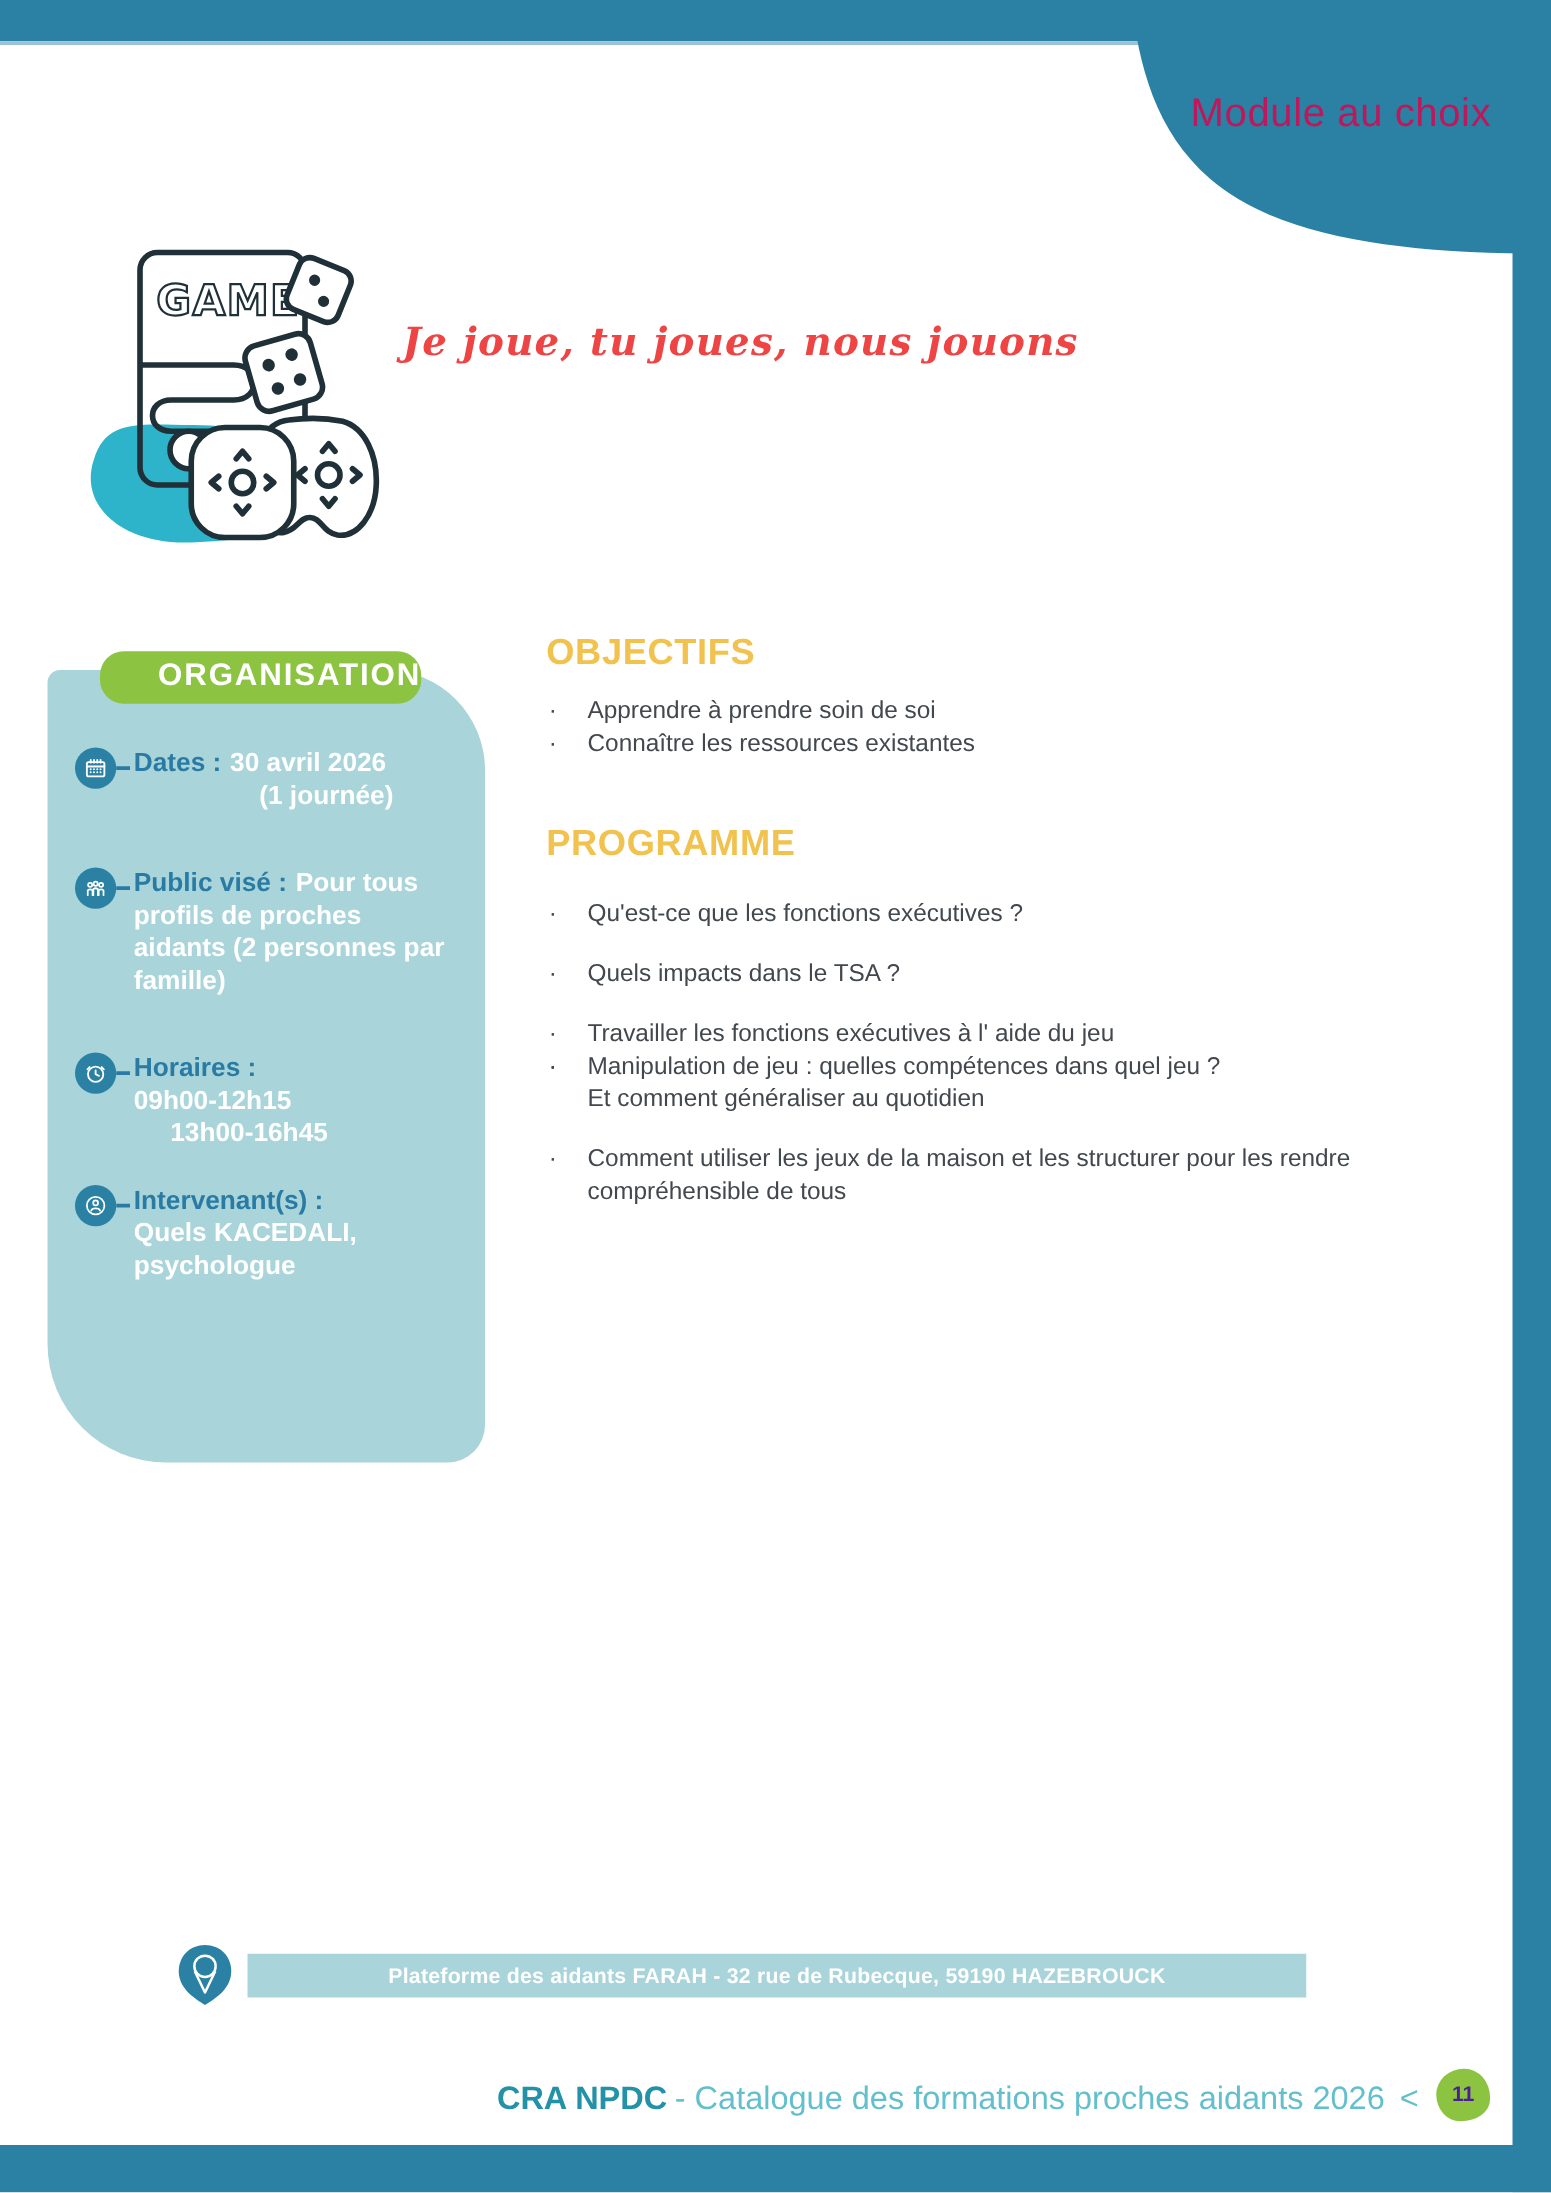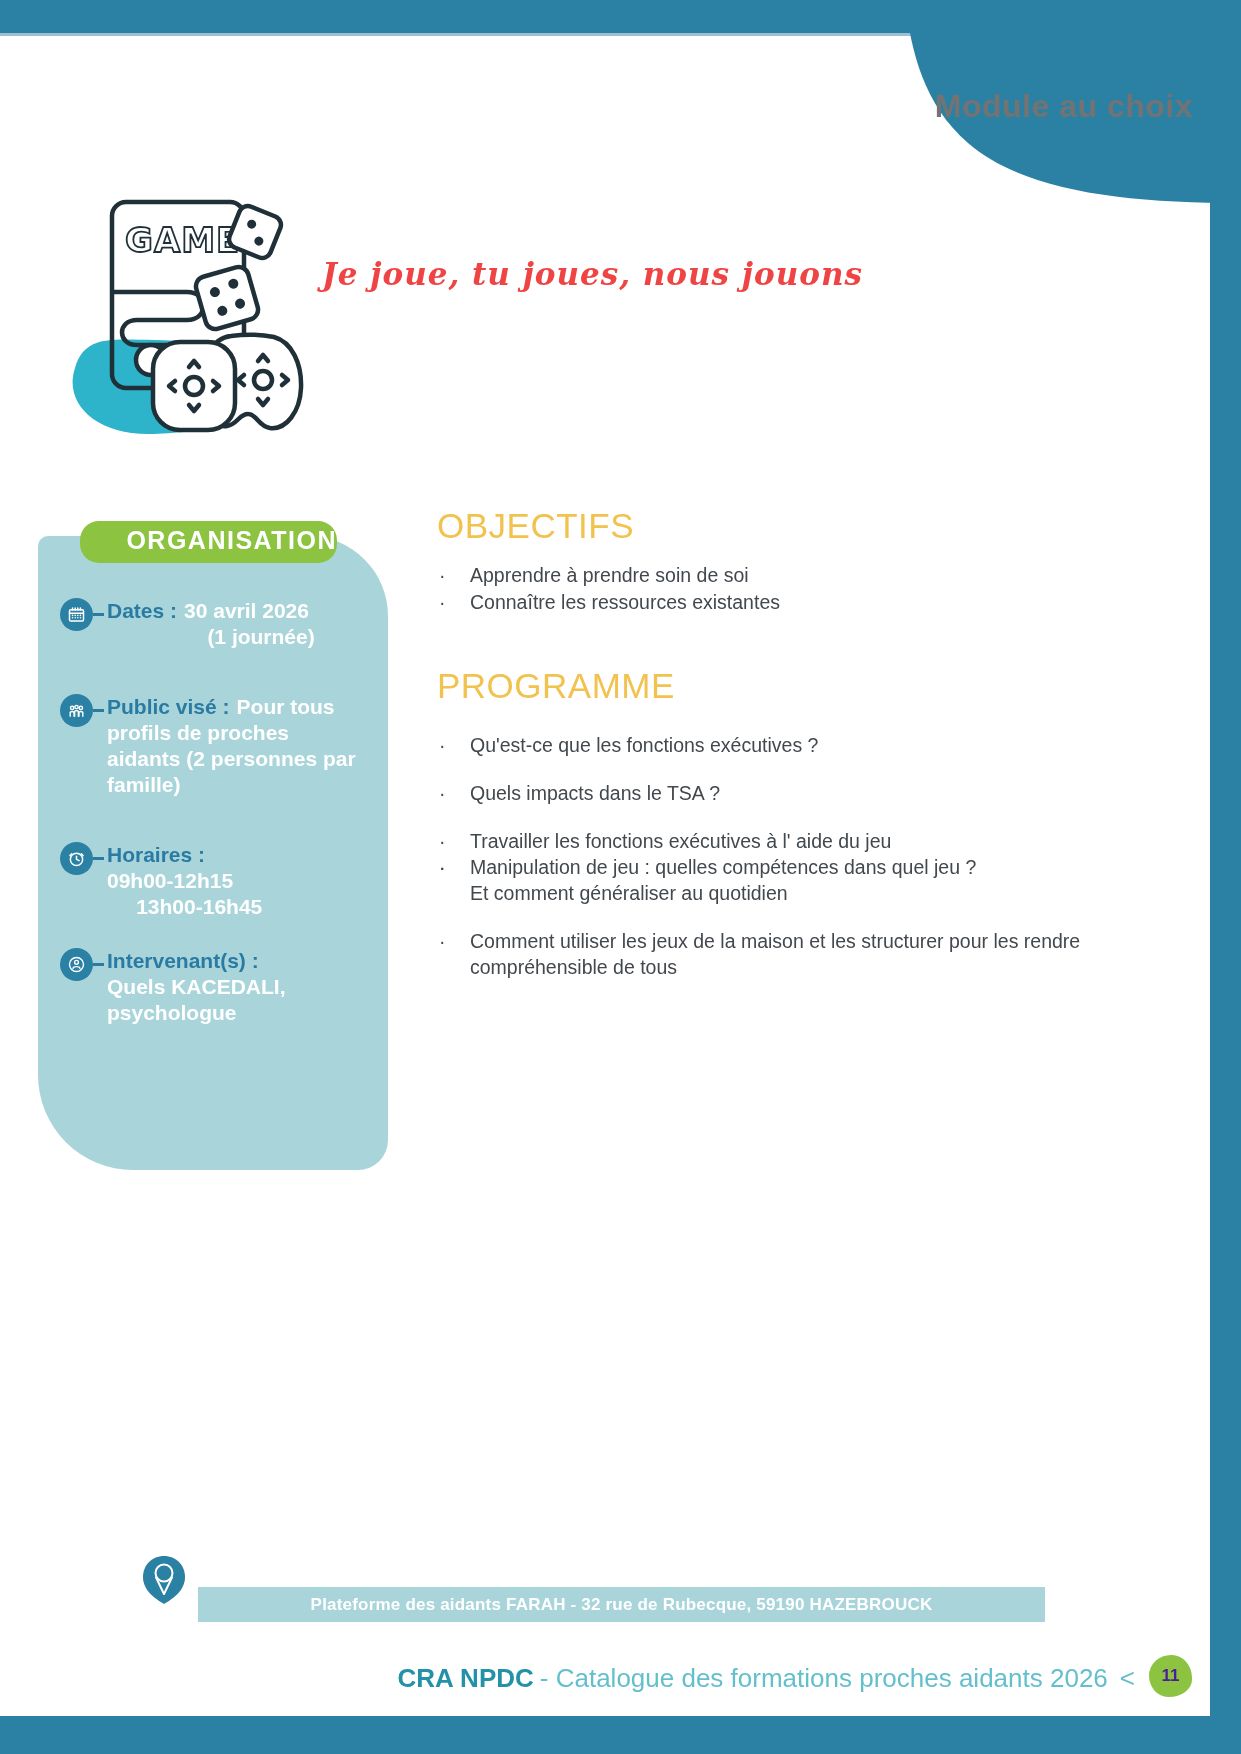--- a/index.html
+++ b/index.html
@@ -9,22 +9,22 @@
   }
   html,body{margin:0;padding:0;background:#e8e8e8;}
   .page{position:relative;width:1241px;height:1754px;background:#fff;overflow:hidden;
         font-family:"Liberation Sans",sans-serif;margin:0 auto;}
   
   .top-bar{position:absolute;left:0;top:0;width:100%;height:33px;background:var(--teal);z-index:2;}
   .top-bar::after{content:"";position:absolute;left:0;bottom:-3px;width:100%;height:3px;background:#9dc0d2;}
   .right-bar{position:absolute;right:0;top:0;width:31px;height:100%;background:var(--teal);z-index:1;}
   .bottom-bar{position:absolute;left:0;top:1716px;width:100%;height:38px;background:var(--teal);z-index:2;}
   .corner-shape{position:absolute;top:0;right:0;z-index:2;}
-  .ribbon-label{position:absolute;top:88px;right:48px;z-index:3;color:#737373;
-    font-size:32px;font-weight:bold;letter-spacing:.5px;}
+  .ribbon-label{position:absolute;top:72px;right:48px;z-index:3;color:#be185d;
+    font-size:32px;font-weight:normal;letter-spacing:.5px;}
   
   .hero-icon{position:absolute;left:55px;top:190px;width:250px;height:250px;}
   .hero-title{position:absolute;left:310px;top:256px;width:565px;margin:0;text-align:center;
     font-family:"DejaVu Serif",serif;font-style:italic;font-weight:600;font-size:31px;
     color:#ef4444;letter-spacing:1px;}
   
   .org-panel{position:absolute;left:38px;top:536px;width:350px;height:634px;
     background:var(--light-teal);border-radius:10px 80px 30px 95px;
     box-sizing:border-box;padding:62px 24px 0 22px;z-index:1;}
   .org-pill{position:absolute;left:80px;top:521px;width:257px;height:42px;z-index:3;
@@ -35,34 +35,34 @@
   .org-icon{width:33px;height:33px;border-radius:50%;background:var(--teal);flex:none;
     display:flex;align-items:center;justify-content:center;}
   .org-dash{width:11px;height:3px;background:var(--label-teal);flex:none;margin-top:15px;}
   .org-text{margin-left:3px;font-size:21px;font-weight:bold;line-height:26px;color:#fff;}
   .org-label{color:var(--label-teal);margin-right:7px;}
   .v-stack{display:inline-block;vertical-align:top;white-space:pre-wrap;}
   .v-inline{display:inline;}
   .v-block{display:block;white-space:pre-line;}
   
   .main-col{position:absolute;left:437px;top:506px;width:756px;}
-  .section-title{margin:0;font-size:35px;font-weight:normal;color:var(--yellow);letter-spacing:.5px;}
+  .section-title{margin:0;font-size:29px;font-weight:bold;color:var(--yellow);letter-spacing:.5px;}
   .section-title.programme{margin-top:50px;}
   ul.bullets{list-style:none;margin:16px 0 0 0;padding:0;}
   ul.bullets li{position:relative;padding-left:33px;font-size:19.5px;line-height:27px;
     color:var(--body-text);white-space:pre-line;}
   ul.bullets li::before{content:"\00B7";position:absolute;left:2px;top:0;color:var(--body-text);}
   ul.prog{margin-top:26px;}
   ul.prog li{line-height:26px;margin-bottom:22px;}
   ul.prog li:nth-child(3),ul.prog li:nth-child(4){margin-bottom:0;}
   
   .pin-icon{position:absolute;left:141px;top:1554px;}
   .location-bar{position:absolute;left:198px;top:1563px;width:847px;height:35px;
     background:var(--light-teal);color:#fff;font-weight:bold;font-size:17px;
-    text-align:center;line-height:35px;letter-spacing:.2px;margin-top:24px;}
+    text-align:center;line-height:35px;letter-spacing:.2px;}
   
   .footer-line{position:absolute;top:1663px;right:106px;white-space:nowrap;font-size:26px;
     color:var(--footer-light);}
   .footer-line .brand{font-weight:bold;color:var(--footer-dark);margin-right:6px;}
   .footer-line .arrow{margin-left:12px;}
   .page-badge{position:absolute;left:1149px;top:1655px;width:43px;height:42px;background:var(--green);
     border-radius:52% 48% 55% 45% / 50% 55% 42% 52%;color:#4c1d95;font-weight:bold;font-size:17px;
     display:flex;align-items:center;justify-content:center;z-index:3;}
 </style>
 </head>

